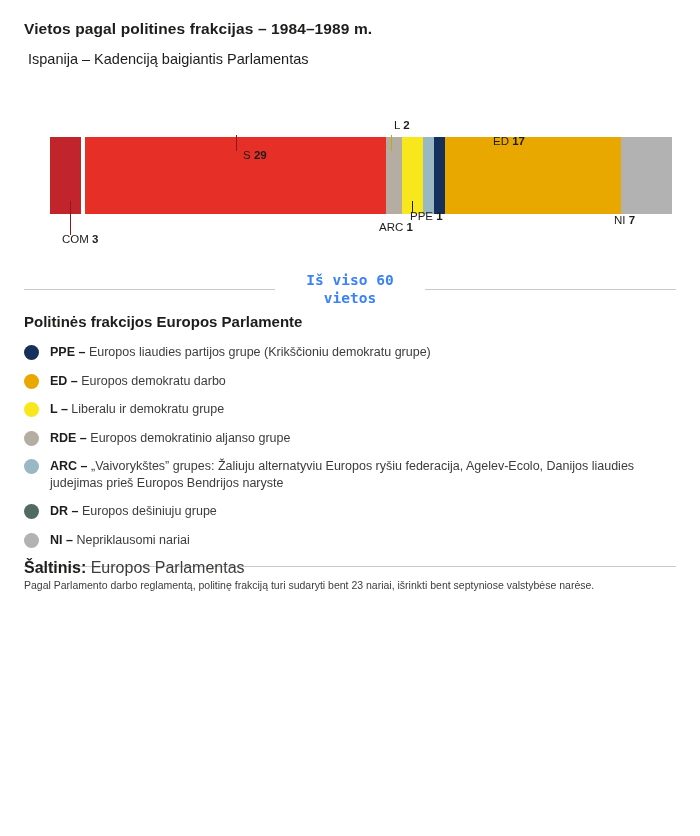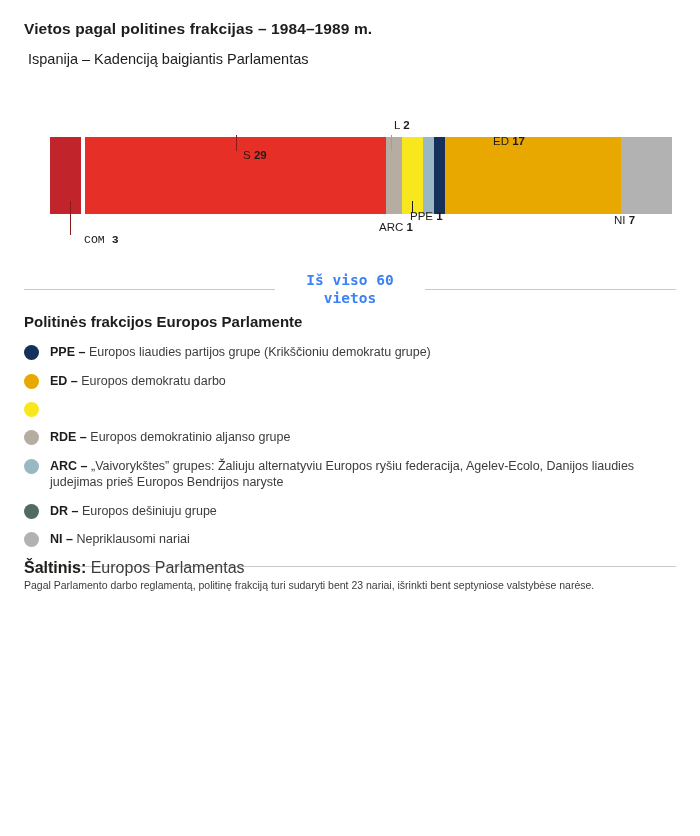--- a/index.html
+++ b/index.html
@@ -166,21 +166,21 @@
     <div class="callout" style="left:469px; top:38px;">
       <span class="nm">ED</span>
       <span class="vl">17</span>
     </div>
 
     <div class="callout" style="left:590px; top:117px;">
       <span class="nm">NI</span>
       <span class="vl">7</span>
     </div>
 
-    <div class="callout" style="left:60px; top:136px;font-family:Liberation Mono, monospace;">
+    <div class="callout" style="left:38px; top:136px;">
       <span class="nm">COM</span>
       <span class="vl">3</span>
     </div>
     <div class="vline" style="left:46px; top:104px; height:34px;"></div>
 
     <div class="callout" style="left:355px; top:124px;">
       <span class="nm">ARC</span>
       <span class="vl">1</span>
     </div>
 
@@ -217,20 +217,24 @@
       <div class="dot" style="background:#e8a800;"></div>
       <div class="legend-text">
         <b>ED –</b>
         <span>Europos demokratu darbo</span>
       </div>
     </div>
 
 
     <div class="legend-item">
       <div class="dot" style="background:#f8e71c;"></div>
+      <div class="legend-text">
+        <b>L –</b>
+        <span>Liberalu ir demokratu grupe</span>
+      </div>
     </div>
 
     <div class="legend-item">
       <div class="dot" style="background:#b5aca2;"></div>
       <div class="legend-text">
         <b>RDE –</b>
         <span>Europos demokratinio aljanso grupe</span>
       </div>
     </div>
 

